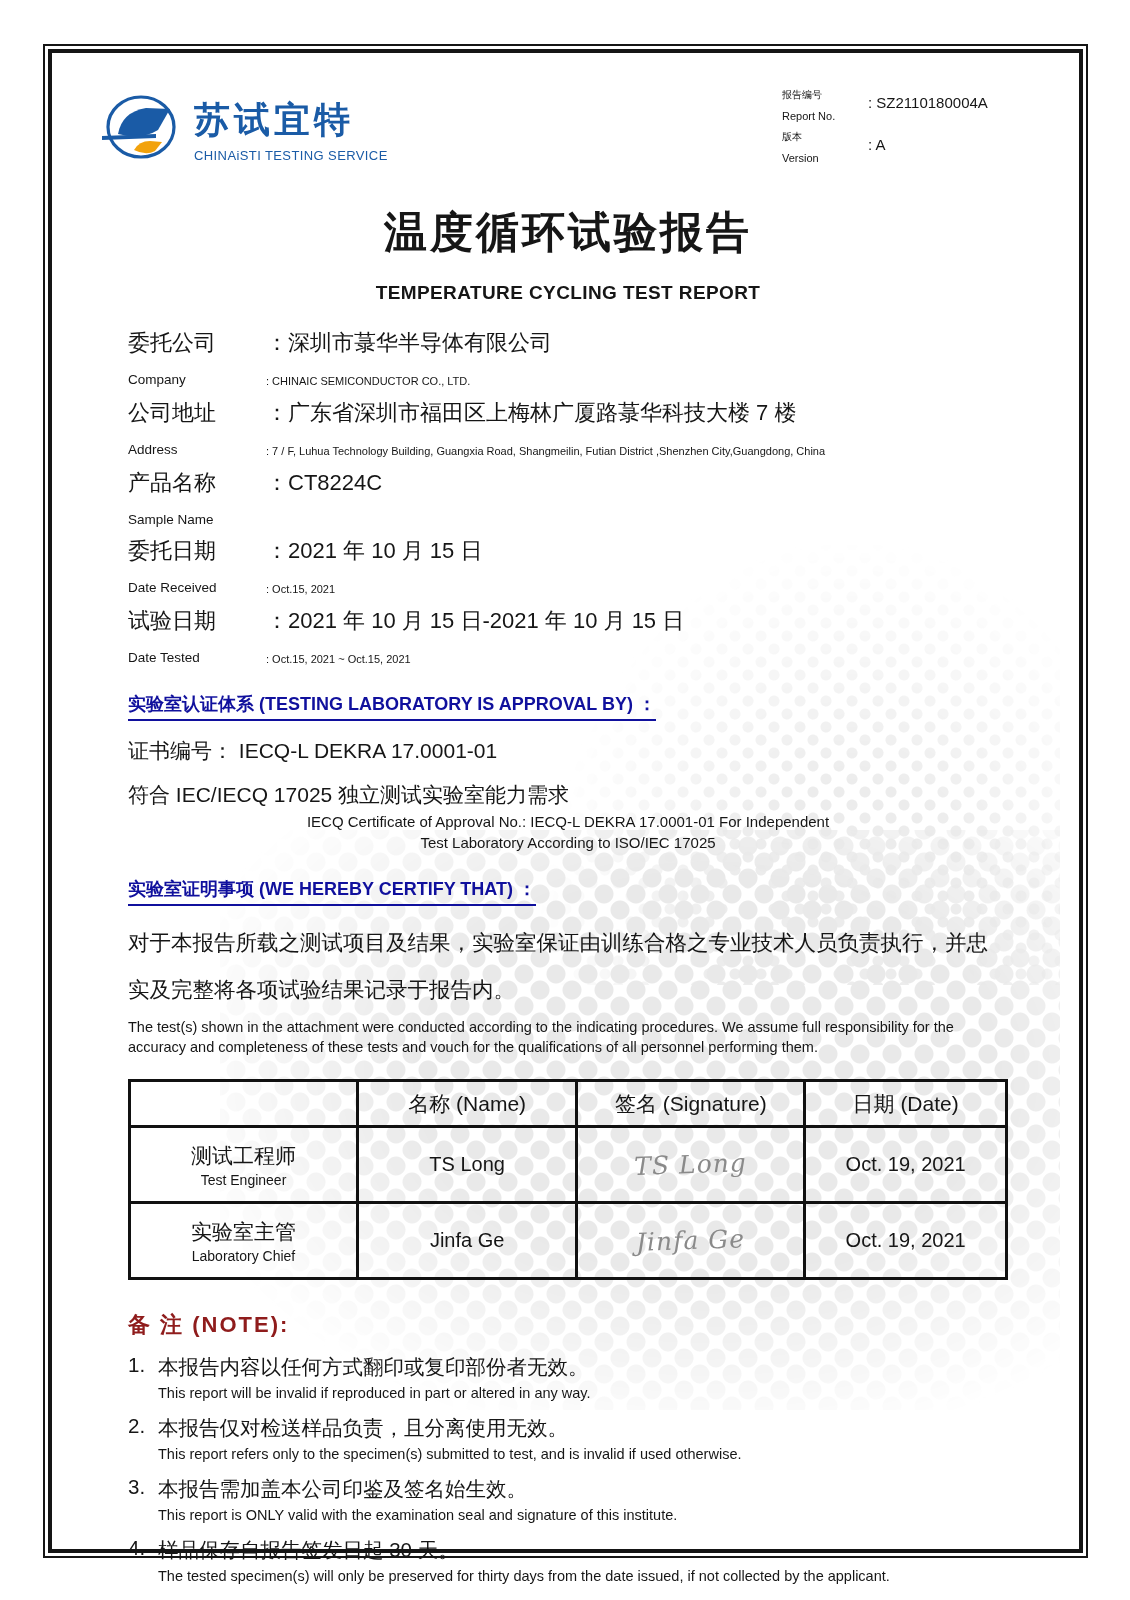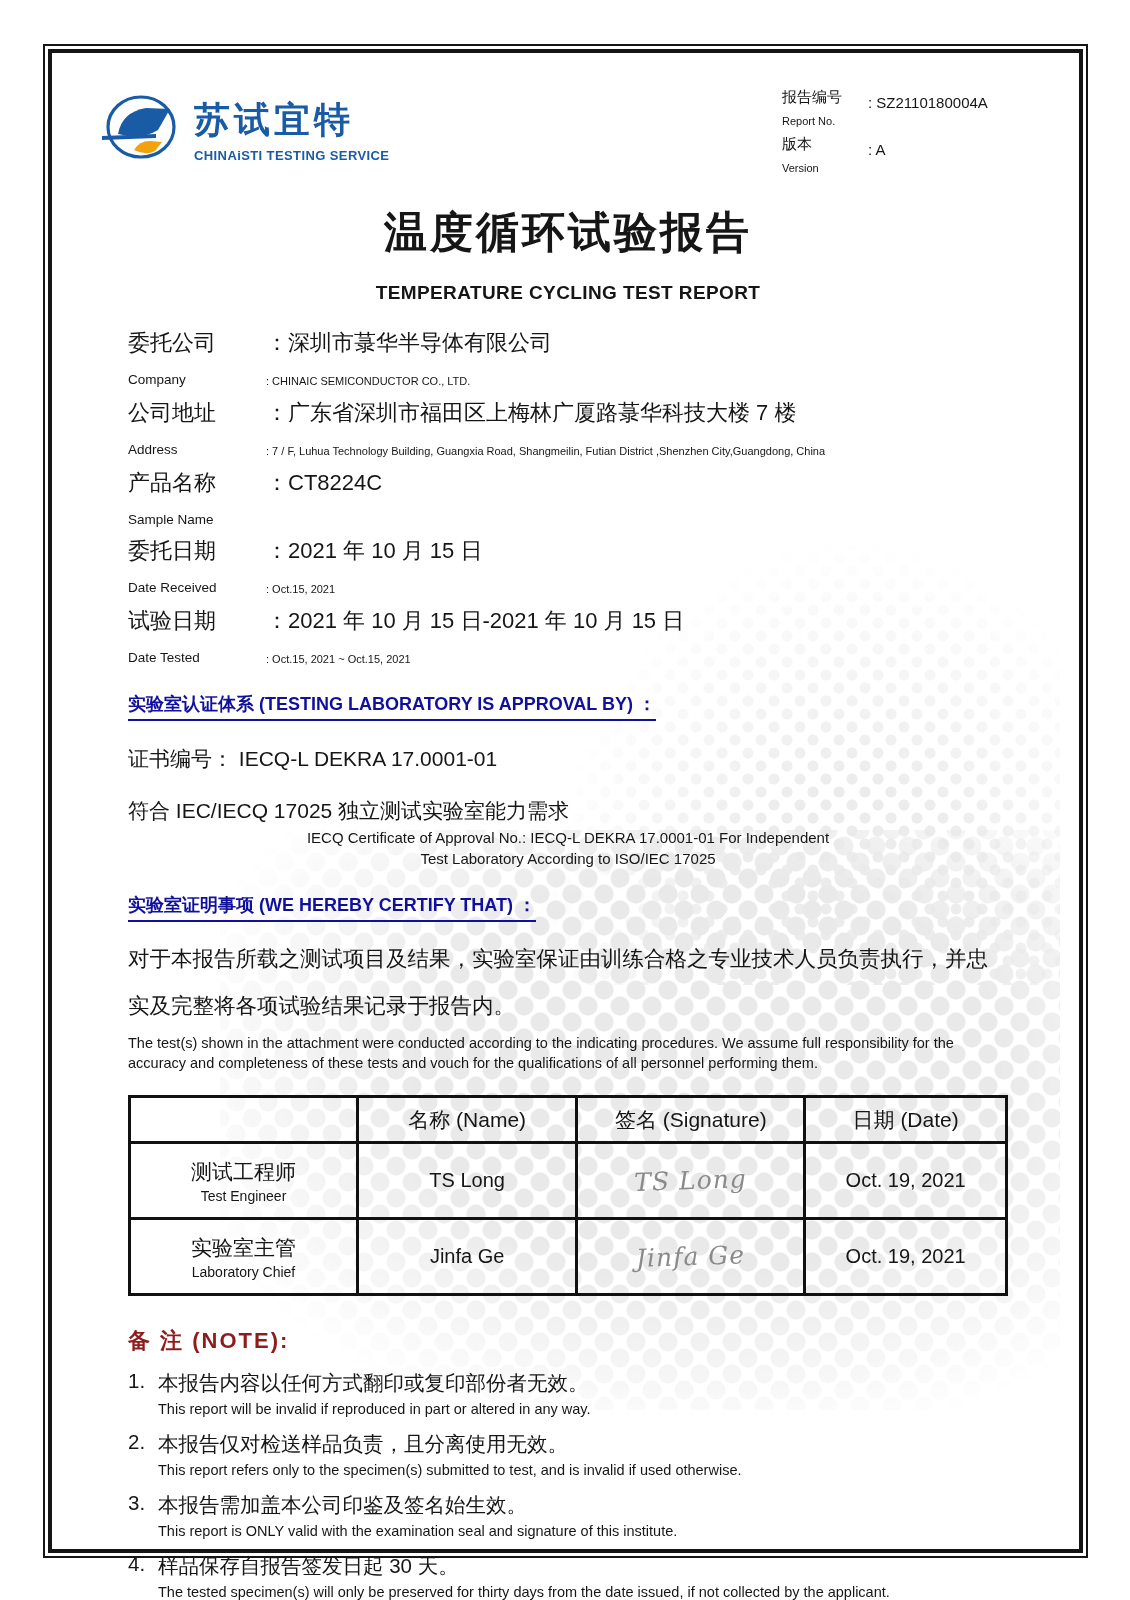--- a/index.html
+++ b/index.html
@@ -27,26 +27,26 @@
       radial-gradient(circle, #e9e9e9 0 9px, transparent 10px);
     background-size:32px 32px; background-position:0 0,16px 16px;
     -webkit-mask-image: radial-gradient(ellipse at 58% 42%, #000 42%, transparent 80%);
     mask-image: radial-gradient(ellipse at 58% 42%, #000 42%, transparent 80%); }
 
   
   .logo { position:absolute; left:96px; top:90px; display:flex; align-items:center; z-index:1; }
   .logo svg { width:88px; height:74px; }
   .logo-text { margin-left:10px; }
   .logo-cn { font-size:36px; font-weight:bold; color:#1a5ba6; letter-spacing:4px; }
-  .logo-en { font-size:13px; font-weight:bold; color:#1a5ba6; letter-spacing:.4px; margin-top:3px; }
+  .logo-en { font-size:13px; font-weight:normal; color:#1a5ba6; letter-spacing:.4px; margin-top:3px; }
 
   .report-meta { position:absolute; left:782px; top:88px; width:240px; z-index:1; font-size:15px; }
   .meta-row { display:flex; margin-bottom:8px; }
   .meta-label { width:86px; }
-  .meta-label .cn { font-size:15px; }
+  .meta-label .cn { font-size:10px; }
   .meta-label .en { font-size:11px; margin-top:8px; }
   .meta-value { font-size:15px; padding-top:6px; }
 
   
   .content { position:absolute; left:128px; top:204px; width:880px; z-index:1; }
 
   .title-cn { text-align:center; font-size:43px; font-weight:bold; letter-spacing:3px; }
   .title-en { text-align:center; font-size:19px; font-weight:bold; letter-spacing:.4px; margin-top:20px; }
 
   
@@ -57,21 +57,21 @@
   .f-label .en { font-size:13.5px; margin-top:14px; }
   .f-value { flex:1; }
   .f-value .vcn { font-size:22px; }
   .f-value .ven { font-size:11px; margin-top:16px; line-height:1.35; }
   .f-value .ven:empty { display:none; }
 
   
   .sec-head { margin-top:26px; }
   .sec-head span { display:inline-block; font-size:18px; font-weight:bold; color:#10109d;
     border-bottom:2px solid #10109d; padding-bottom:3px; }
-  .cert-cn { font-size:21px; margin-top:24px; }
+  .cert-cn { font-size:21px; margin-top:16px; }
   .cert-en { font-size:15px; margin-top:4px;text-align:center; }
 
   .certify-cn { font-size:21.5px; line-height:2.15; margin-top:14px; }
   .certify-en { font-size:14.5px; line-height:1.4; margin-top:4px; }
 
   
   table.sig-table { width:100%; border-collapse:collapse; margin-top:22px; }
   .sig-table th, .sig-table td { border:3px solid #111; text-align:center; vertical-align:middle; }
   .sig-table th { height:46px; font-size:21px; font-weight:normal; }
   .sig-table td { height:76px; }

